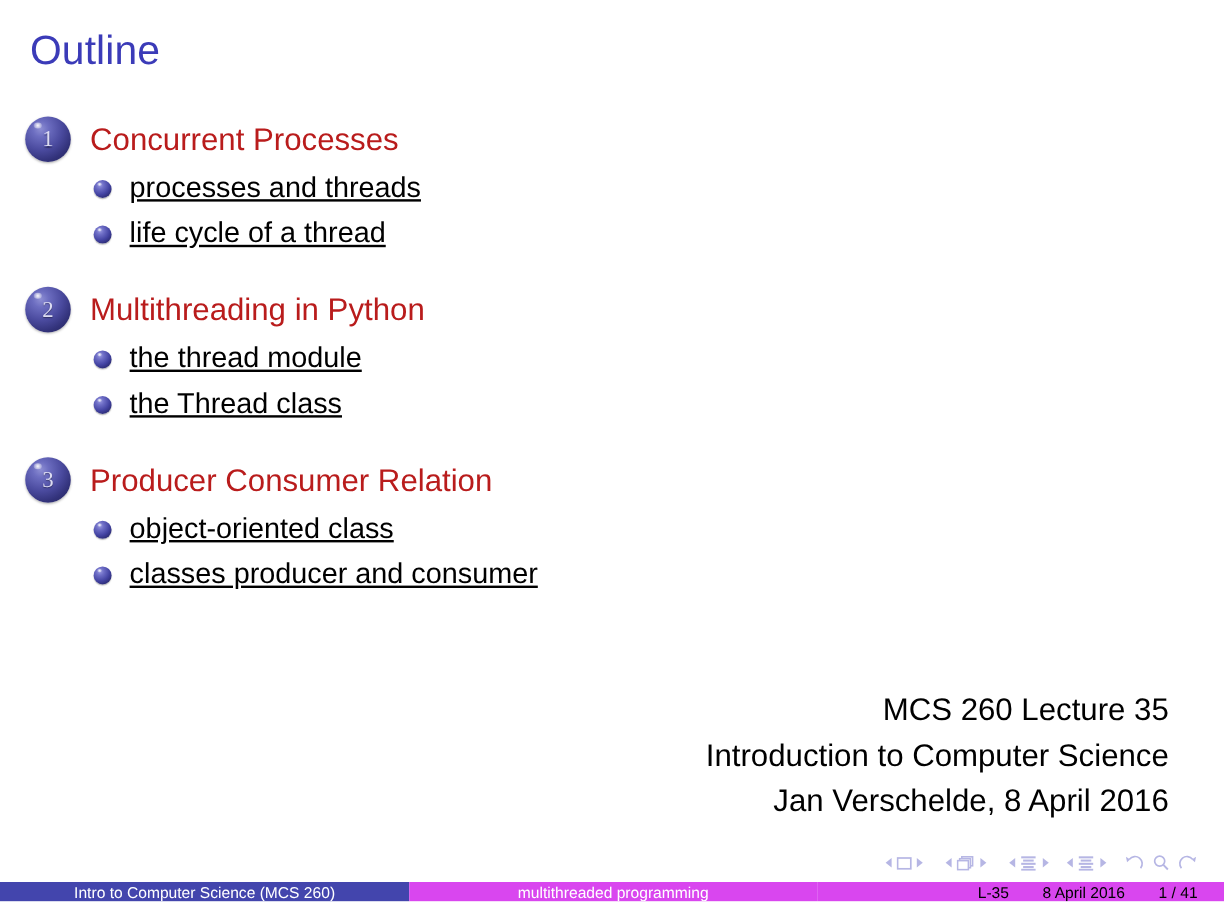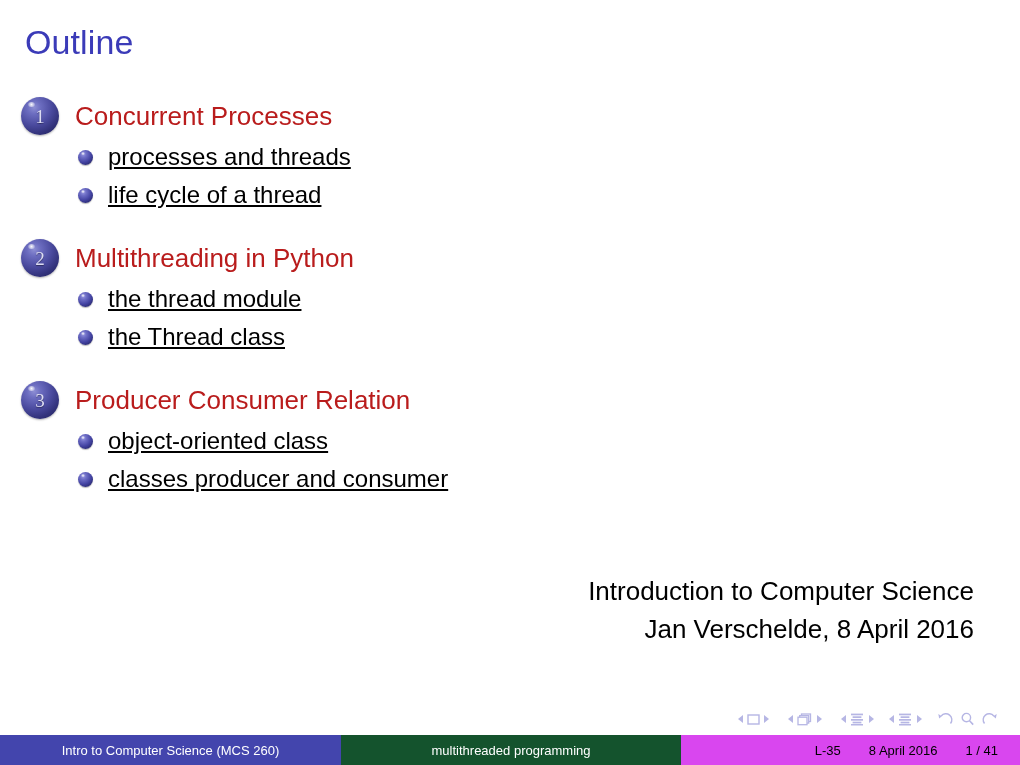--- a/index.html
+++ b/index.html
@@ -190,36 +190,36 @@
   
   .footline {
     position: absolute;
     left: 0;
     top: 735px;
     width: 1020px;
     height: 30px;
     display: flex;
   }
   .foot-seg {
-    height: 30px;
+    height: 16px;
     display: flex;
     align-items: center;
     justify-content: center;
     font-size: 13px;
     white-space: nowrap;
     overflow: hidden;
   }
   .foot-seg.a {
     width: 341px;
     background: #4345ad;
     color: #ffffff;
   }
   .foot-seg.b {
     width: 340px;
-    background: #14532d;
+    background: #d946ef;
     color: #ffffff;
   }
   .foot-seg.c {
     width: 339px;
     background: #d946ef;
     color: #000000;
     justify-content: flex-end;
     padding-right: 22px;
     box-sizing: border-box;
   }
@@ -292,20 +292,21 @@
         <div class="sub-row">
           <span class="sub-bullet"></span>
           <span class="sub-text">classes producer and consumer</span>
         </div>
       </div>
     </div>
 
   </div>
 
   <div class="author-block">
+    <div class="author-line">MCS 260 Lecture 35</div>
     <div class="author-line">Introduction to Computer Science</div>
     <div class="author-line">Jan Verschelde, 8 April 2016</div>
   </div>
 
   <div class="navbar">
 
     <div class="nav-group">
       <span class="nav-tri left"></span>
       <span class="ico">
         <svg width="13" height="11" viewBox="0 0 13 11">

